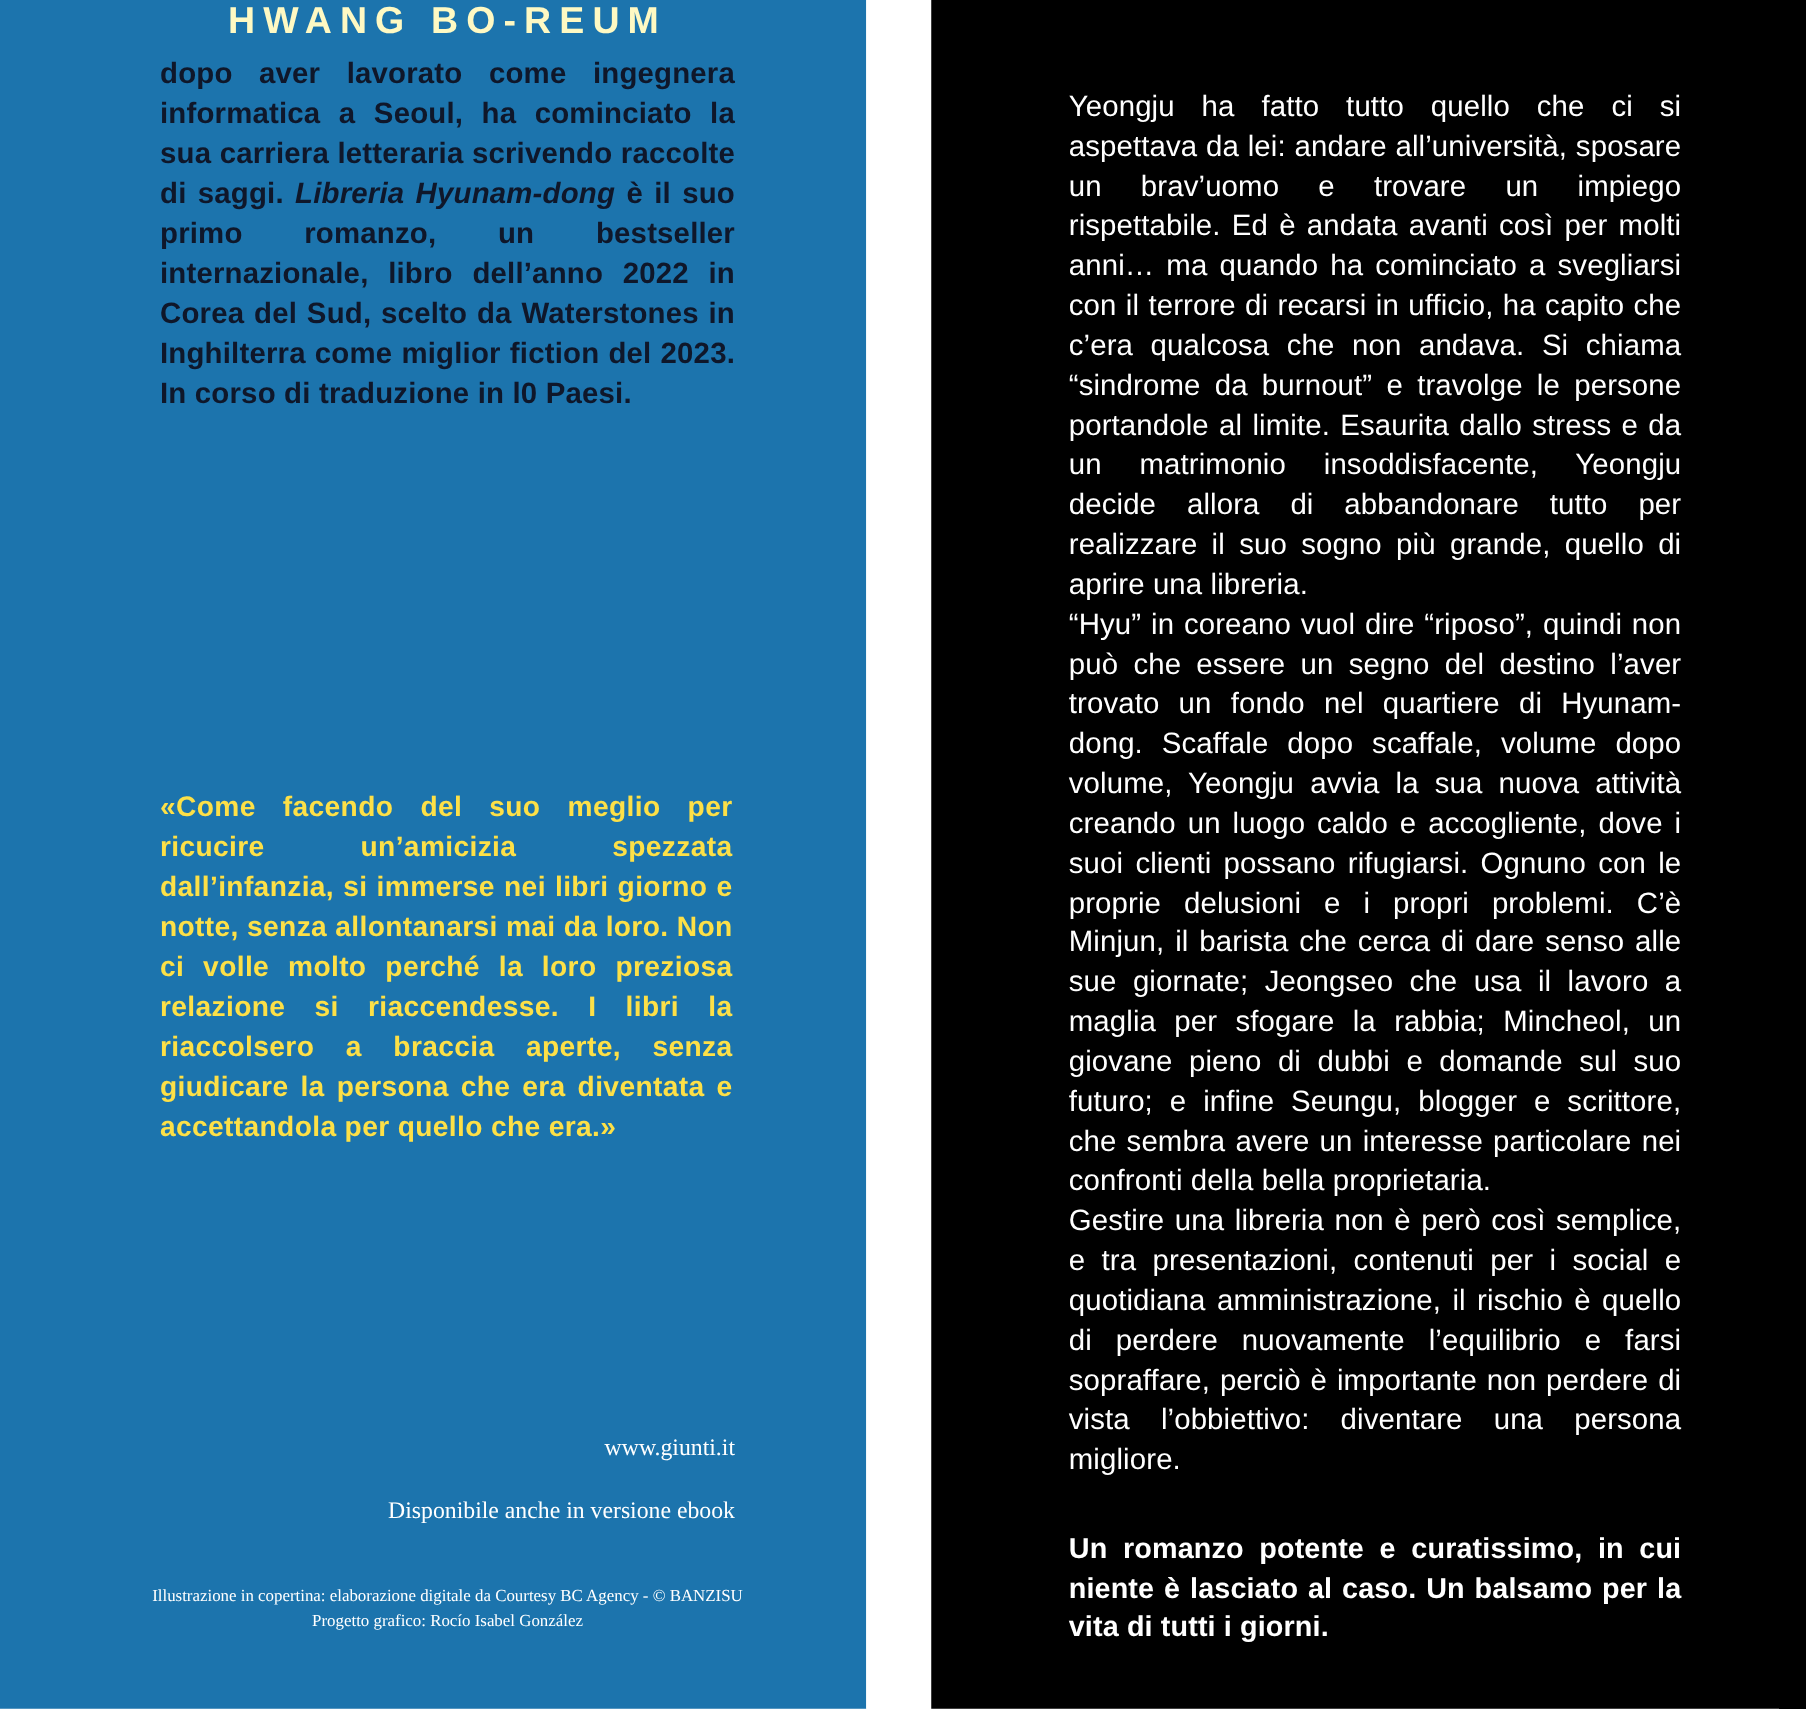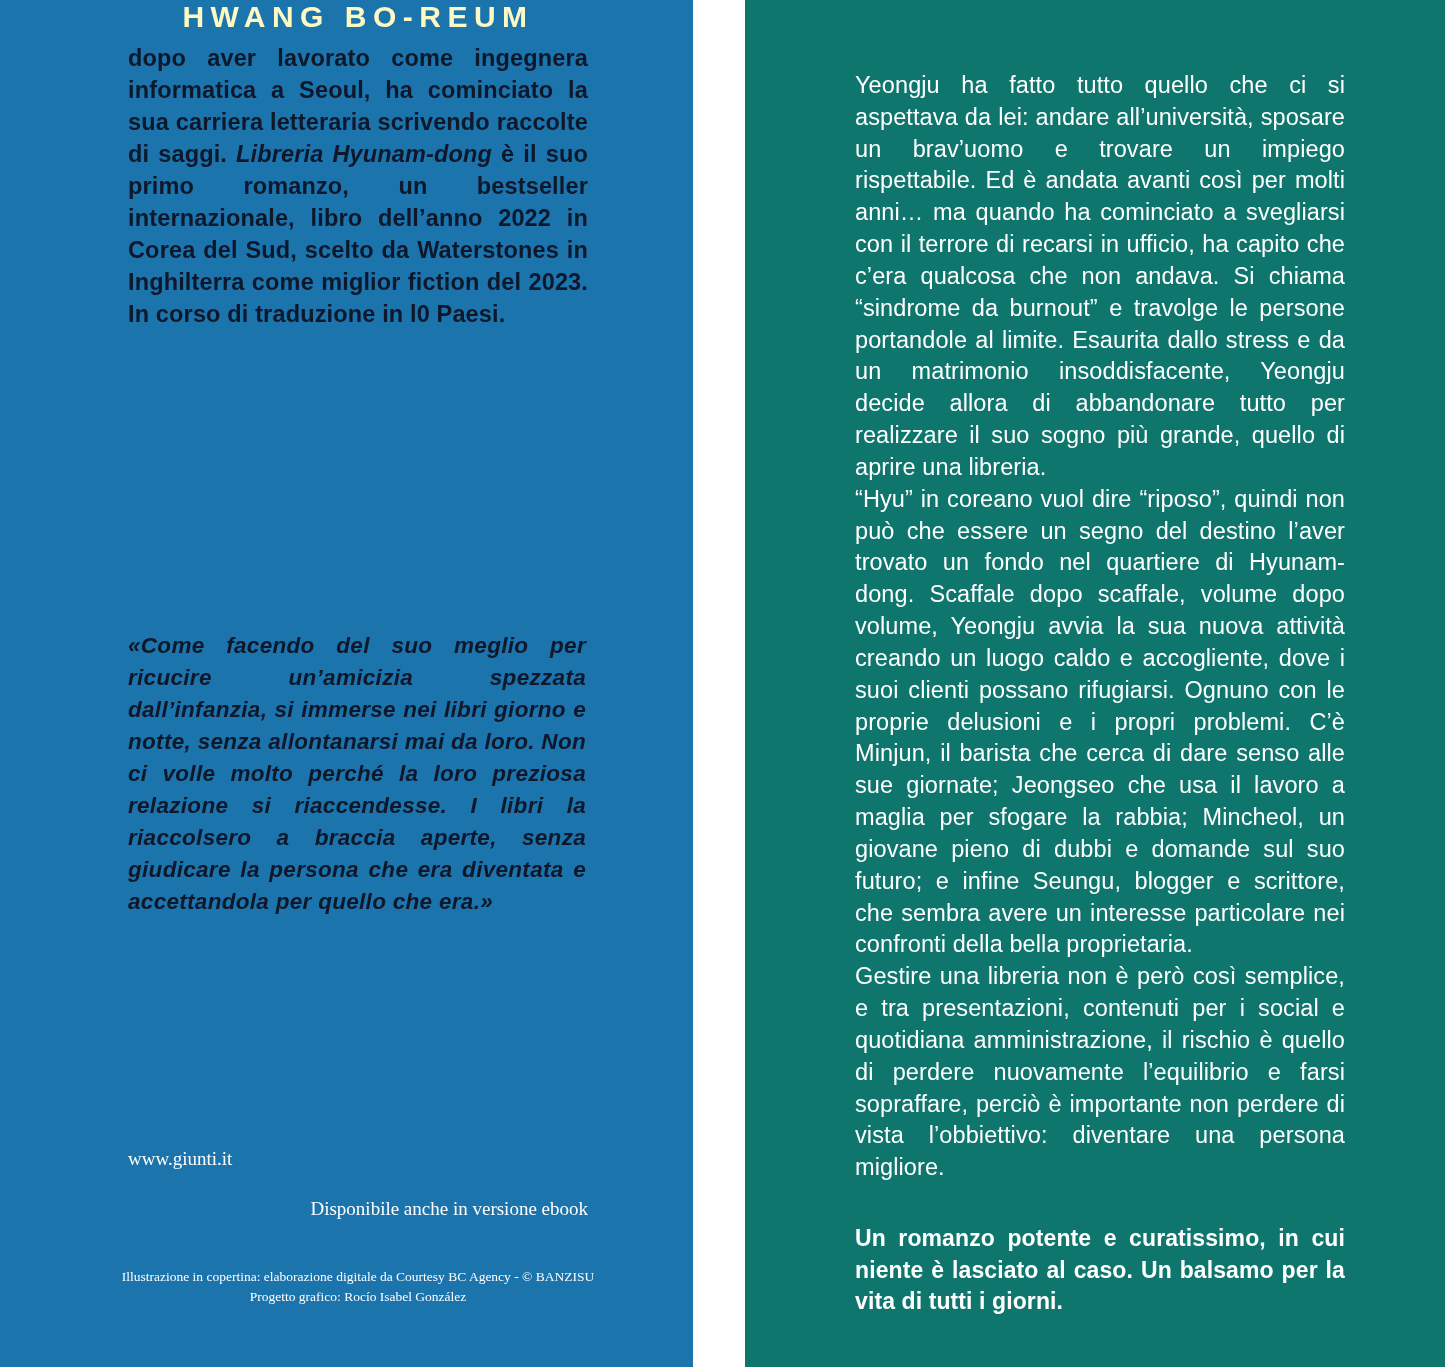--- a/index.html
+++ b/index.html
@@ -35,21 +35,21 @@
     width: 52px;
     height: 1367px;
     background: #ffffff;
   }
   .panel-right {
     position: absolute;
     left: 745px;
     top: 0;
     width: 700px;
     height: 1367px;
-    background: #0f766e;
+    background: #000000;
   }
 
   
   .left-inner {
     position: absolute;
     left: 128px;
     top: 0;
     width: 460px;
     height: 1367px;
   }
@@ -73,34 +73,33 @@
     font-weight: bold;
   }
   .bio .ital {
     font-style: italic;
   }
   .quote {
     position: absolute;
     top: 630px;
     left: 0;
     width: 458px;
-    color: #0f172a;
+    color: #fde047;
     font-size: 22.5px;
-    font-style: italic;
     font-weight: bold;
     line-height: 1.42;
     text-align: justify;
     letter-spacing: 0.3px;
   }
   .site {
     position: absolute;
     top: 1148px;
     left: 0;
     width: 460px;
-    text-align: left;
+    text-align: right;
     color: #ffffff;
     font-family: "Liberation Serif", serif;
     font-size: 19px;
   }
   .ebook {
     position: absolute;
     top: 1198px;
     left: 0;
     width: 460px;
     text-align: right;

